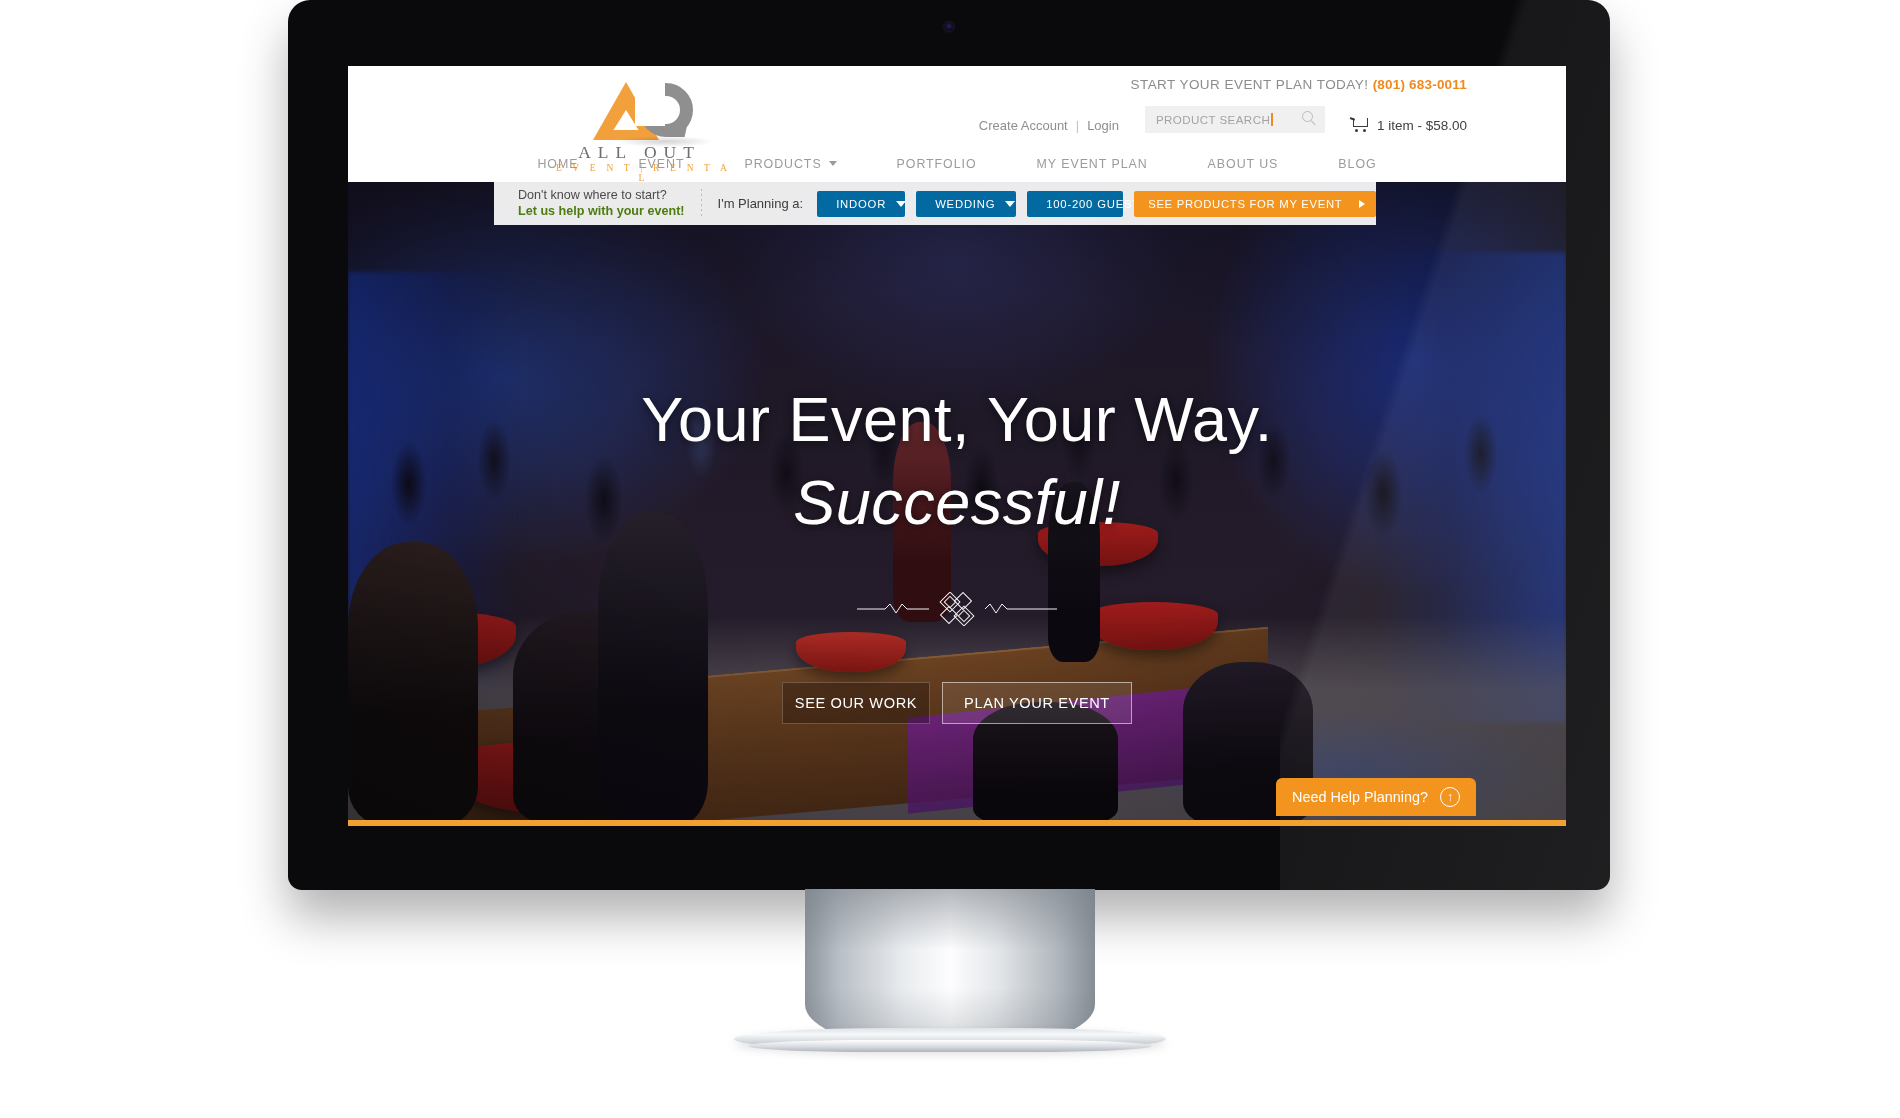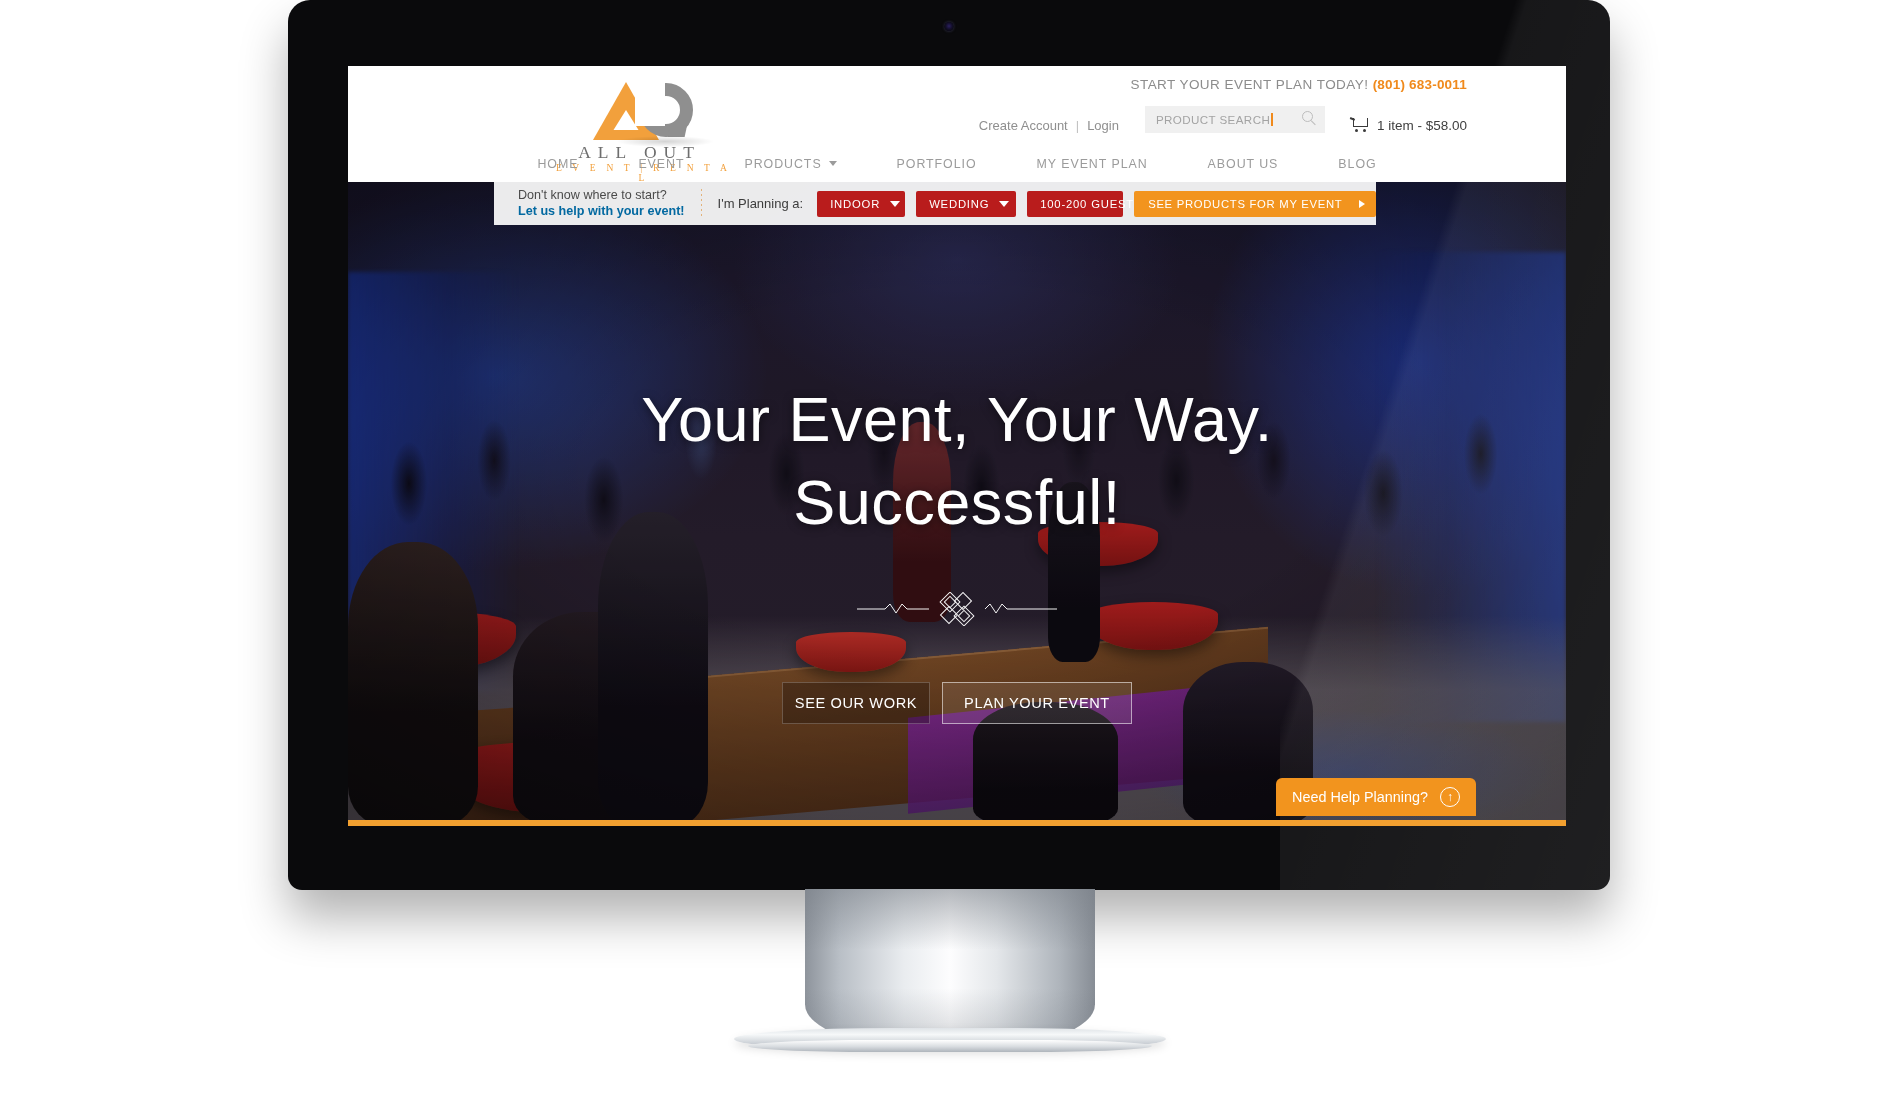--- a/index.html
+++ b/index.html
@@ -212,31 +212,31 @@
   .ph-dark { position: absolute; inset: 0; background: rgba(8,6,16,0.20); }
 
   
   .plan-bar {
     position: absolute; left: 146px; top: 0; height: 43px;
     background: rgba(252,252,252,0.93);
     display: flex; align-items: center; padding: 0 0 0 24px; z-index: 6;
   }
   .plan-q { line-height: 1.24; }
   .plan-q .l1 { font-size: 12.6px; color: #4a4a4a; }
-  .plan-q .l2 { font-size: 12.6px; color: #0369a1; font-weight: bold; }
+  .plan-q .l2 { font-size: 12.6px; color: #4d7c0f; font-weight: bold; }
   .plan-divider {
     width: 1px; height: 30px; margin: 0 16px;
     background: repeating-linear-gradient(180deg, #e2b27a 0 2px, rgba(0,0,0,0) 2px 5px);
   }
   .plan-label { font-size: 13px; color: #3c3c3c; margin-right: 14px; white-space: nowrap; }
   .plan-select {
-    height: 26px; background: #b91c1c; color: #ffffff;
+    height: 26px; background: #0369a1; color: #ffffff;
     font-size: 11.3px; letter-spacing: 0.8px;
     display: flex; align-items: center; justify-content: space-between;
-    padding: 0 10px 0 13px; margin-right: 11px; border-radius: 2px; white-space: nowrap;
+    padding: 0 10px 0 19px; margin-right: 11px; border-radius: 2px; white-space: nowrap;
   }
   .sel-indoor { width: 88px; } .sel-wedding { width: 100px; } .sel-guests { width: 96px; }
   .sel-caret {
     width: 0; height: 0; margin-left: 10px;
     border-left: 5px solid transparent; border-right: 5px solid transparent;
     border-top: 6px solid #ffffff;
   }
   .plan-cta {
     height: 26px; background: #f2941e; color: #ffffff;
     font-size: 11.3px; letter-spacing: 0.7px; border-radius: 2px;
@@ -249,21 +249,21 @@
   }
 
   
   .hero-title {
     position: absolute; left: 0; right: 0; top: 196px; text-align: center;
     color: #ffffff; font-family: "Liberation Sans", sans-serif; font-weight: normal;
     font-size: 63px; line-height: 1.32; letter-spacing: 0.5px;
     text-shadow: 0 2px 10px rgba(0,0,0,0.55);
     z-index: 5;
   }
-  .hero-title .l2 { display: block; }
+  .hero-title .l2 { display: block; font-style: italic; }
 
   .ornament {
     position: absolute; left: 50%; top: 410px; transform: translateX(-50%);
     width: 200px; height: 34px; z-index: 5;
   }
 
   .hero-buttons {
     position: absolute; left: 50%; top: 500px; transform: translateX(-50%);
     display: flex; gap: 0; z-index: 5;
   }

